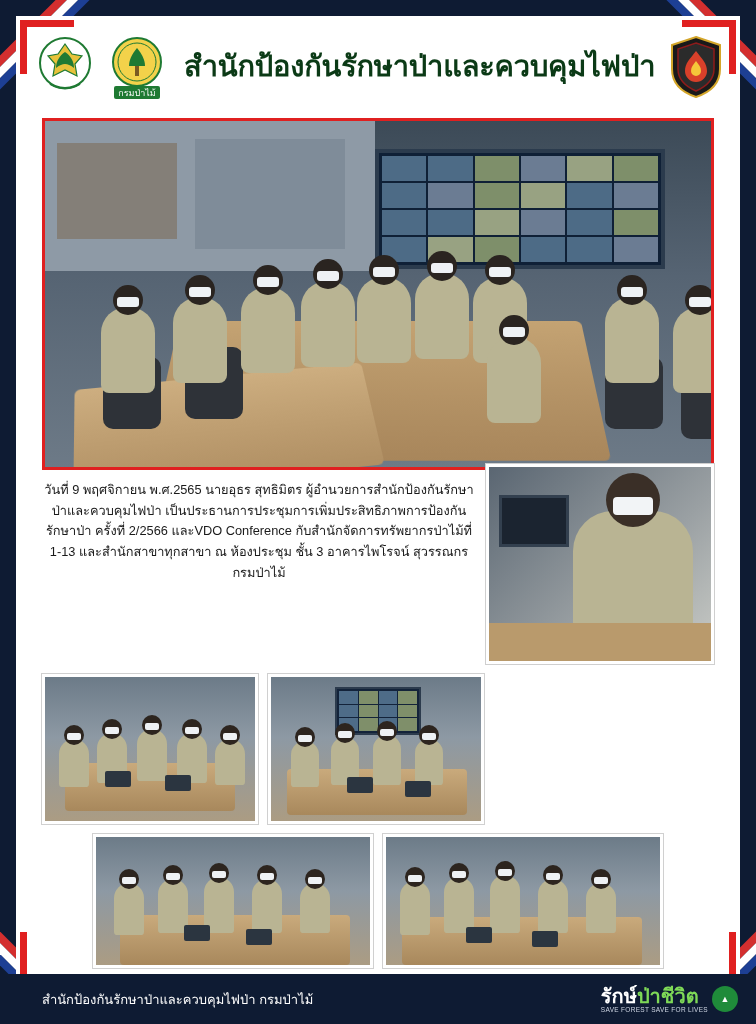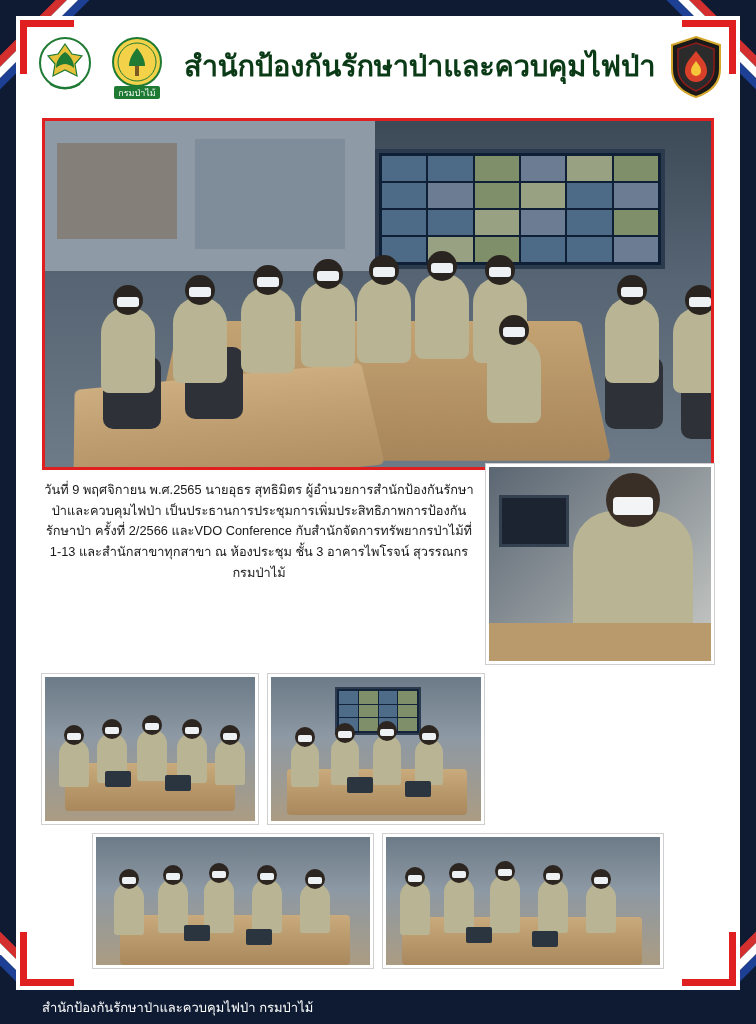--- a/index.html
+++ b/index.html
@@ -209,21 +209,21 @@
   .p-table { position:absolute; background: linear-gradient(180deg,#c9aa7c,#a8885c); border-radius:4px; }
   .p-person { position:absolute; border-radius:18px 18px 4px 4px; background:#b9b493; }
   .p-person::before { content:''; position:absolute; left:50%; top:-14px; transform:translateX(-50%); width:20px; height:20px; border-radius:50%; background:#2d251f; }
   .p-person::after { content:''; position:absolute; left:50%; top:-6px; transform:translateX(-50%); width:14px; height:7px; border-radius:2px; background:#eef1f4; }
   .p-laptop { position:absolute; width:26px; height:16px; background:#2b3540; border-radius:2px; }
 
   
   .footer {
     position: absolute;
     left: 0; right: 0; bottom: 0;
-    height: 34px;
+    height: 50px;
     background: #0e1b33;
     display: flex; align-items: center; justify-content: space-between;
     padding: 0 18px;
   }
   .footer-text {
     color: #ffffff;
     font-size: 13px;
     padding-left: 24px;
   }
   .footer-logo {
@@ -433,15 +433,24 @@
           <div class="p-laptop" style="left:80px; top:90px;"></div>
           <div class="p-laptop" style="left:146px; top:94px;"></div>
         </div>
       </div>
 
     </div>
   </div>
 
   <div class="footer">
     <div class="footer-text">สำนักป้องกันรักษาป่าและควบคุมไฟป่า กรมป่าไม้</div>
+    <div class="footer-logo">
+      <div>
+        <div class="fl-main">
+          <span>รักษ์</span><span class="fl-green">ป่า</span><span class="fl-green">ชีวิต</span>
+        </div>
+        <div class="fl-sub">SAVE FOREST SAVE FOR LIVES</div>
+      </div>
+      <div class="fl-mark">▲</div>
+    </div>
   </div>
 
 </div>
 
 </body></html>

